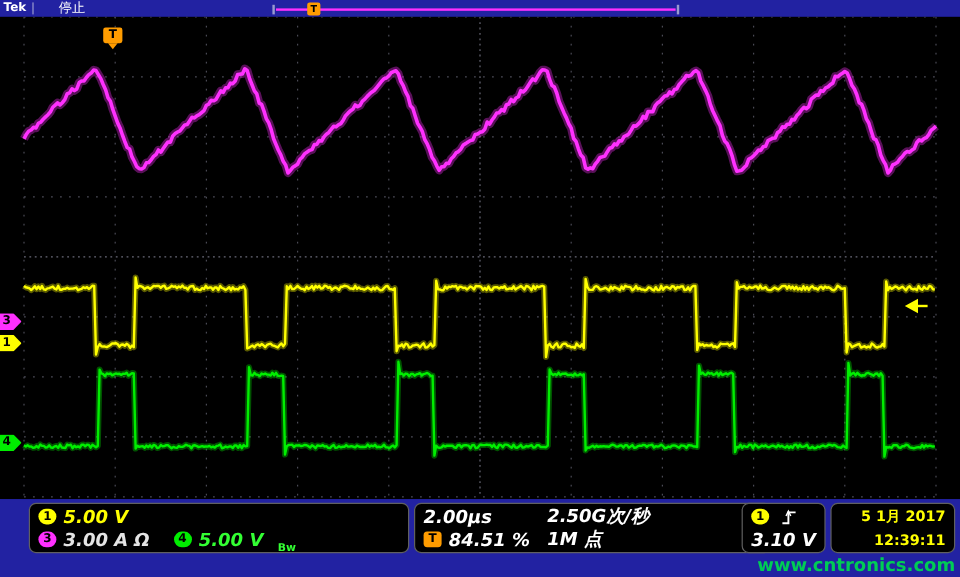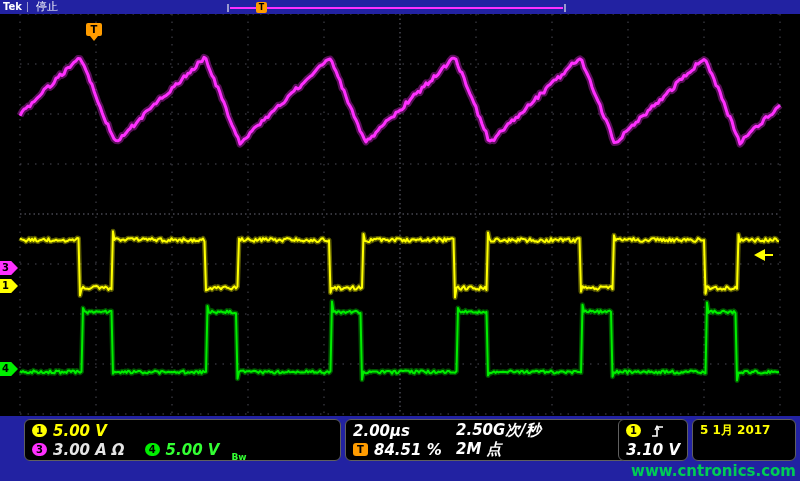--- a/index.html
+++ b/index.html
@@ -2,21 +2,21 @@
 <html><head>
 <meta charset="utf-8">
 <style>
   html,body{margin:0;padding:0;background:#000;}
   .frame{position:relative;width:800px;height:481px;background:#2222a2;overflow:hidden;
          font-family:"DejaVu Sans","Liberation Sans",sans-serif;}
   
   .topbar{position:absolute;top:0;left:0;width:800px;height:14px;background:#2222a2;}
   .brand{position:absolute;left:3px;top:0;color:#fff;font-size:10px;font-weight:bold;line-height:14px;}
   .brand-divider{position:absolute;left:27px;top:2px;width:1px;height:10px;background:#9a9ad0;}
-  .run-state{position:absolute;left:36px;top:0;color:#fff;font-size:11px;line-height:14px;}
+  .run-state{position:absolute;left:49px;top:0;color:#fff;font-size:11px;line-height:14px;font-family:Liberation Serif, serif;}
   .rv-line{position:absolute;left:230px;top:7px;width:333px;height:2px;background:#ff30ff;}
   .rv-tick{position:absolute;top:4px;width:2px;height:8px;background:#9a9ad0;}
   .rv-tick.left{left:227px;} .rv-tick.right{left:564px;}
   .rv-trig{position:absolute;left:256px;top:2px;width:11px;height:11px;background:#ff9c00;
            color:#000;font-size:8px;font-weight:bold;text-align:center;line-height:11px;border-radius:2px;}
   
   .screen{position:absolute;top:14px;left:0;width:800px;height:402px;background:#000;}
   .trig-pos-flag{position:absolute;left:86px;top:9px;width:16px;height:13px;background:#ff9c00;
                  color:#000;font-size:10px;font-weight:bold;text-align:center;line-height:13px;border-radius:2px;}
   .trig-pos-flag::after{content:"";position:absolute;left:4px;top:13px;border-left:4px solid transparent;
@@ -44,22 +44,22 @@
          color:#000;font-size:10px;font-weight:bold;margin-right:6px;flex:none;}
   .badge.y{background:#ffff00;} .badge.m{background:#ff30ff;} .badge.g{background:#00ee00;}
   .badge.o{background:#ff9c00;border-radius:3px;}
   .val{font-size:15px;font-weight:bold;font-style:italic;}
   .val.y{color:#ffff00;} .val.m{color:#e5e5e5;} .val.g{color:#33ff33;} .val.w{color:#fff;}
   .col1{display:inline-flex;align-items:center;width:103px;flex:none;}
   .ohm{margin-left:5px;}
   .bw{color:#33ff33;font-size:9px;font-weight:bold;margin-left:12px;margin-top:14px;}
   .ch4-group{margin-left:20px;display:inline-flex;align-items:center;}
   .slope-icon{margin-left:4px;}
-  .box-trig .row2-center{justify-content:flex-end;}
-  .box-date .row{justify-content:flex-start;}
+  .box-trig .row2-center{justify-content:flex-start;}
+  .box-date .row{justify-content:flex-end;}
   .date-val{color:#ffff00;font-size:12px;font-weight:bold;}
   .watermark{position:absolute;right:4px;bottom:1px;color:#00cc55;font-size:15px;font-weight:bold;z-index:5;text-align:right;}
 </style>
 </head>
 <body>
 
 <div class="frame">
 
   <div class="topbar">
     <span class="brand">Tek</span>
@@ -132,39 +132,42 @@
         <span class="col1">
             <span class="val w">2.00μs</span>
           </span>
         <span class="val w">2.50G次/秒</span>
       </div>
       <div class="row">
         <span class="col1">
           <span class="badge o">T</span>
           <span class="val w">84.51 %</span>
         </span>
-        <span class="val w">2M 点</span>
+        <span class="val w">1M 点</span>
       </div>
     </div>
 
     <div class="rbox box-trig">
       <div class="row">
         <span class="badge y">1</span>
         <svg class="slope-icon" width="14" height="14">
           <polyline points="1,12 6,12 6,3 12,3" fill="none" stroke="#ffffff" stroke-width="1.6"></polyline>
           <polyline points="4,6 6,2 8,6" fill="none" stroke="#ffffff" stroke-width="1.2"></polyline>
         </svg>
       </div>
       <div class="row row2-center">
         <span class="val w">3.10 V</span>
       </div>
     </div>
 
     <div class="rbox box-date">
       <div class="row">
         <span class="date-val">5 1月 2017</span>
       </div>
+      <div class="row">
+        <span class="date-val">12:39:11</span>
+      </div>
     </div>
 
     <div class="watermark">www.cntronics.com</div>
   </div>
 
 </div>
 
 </body></html>

